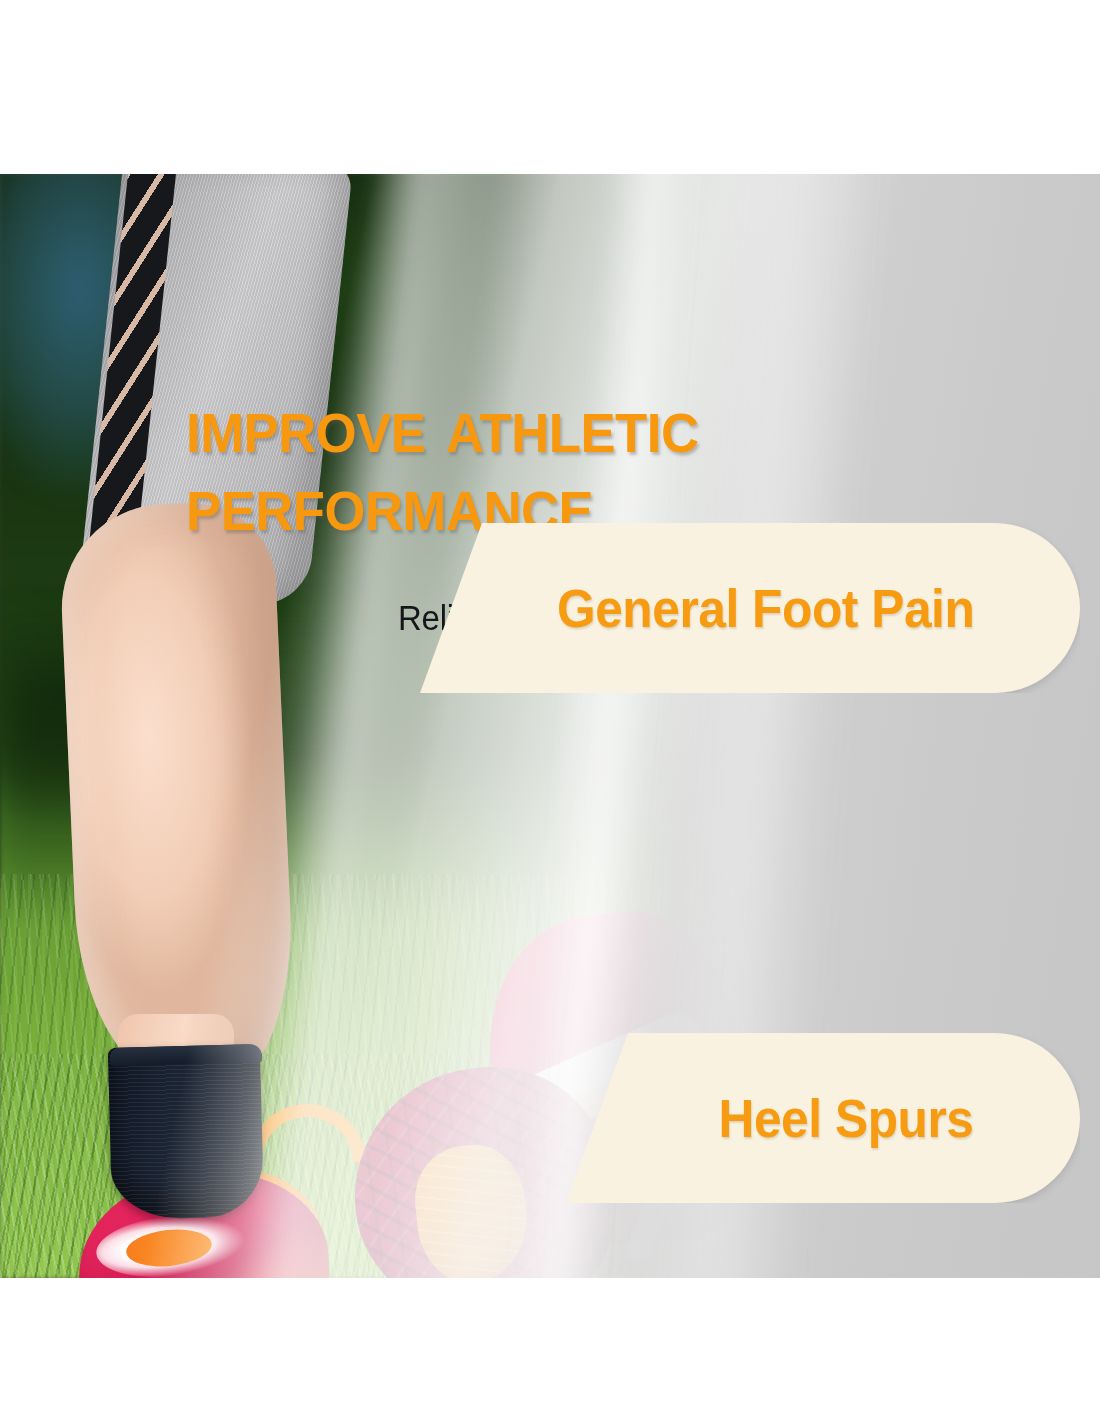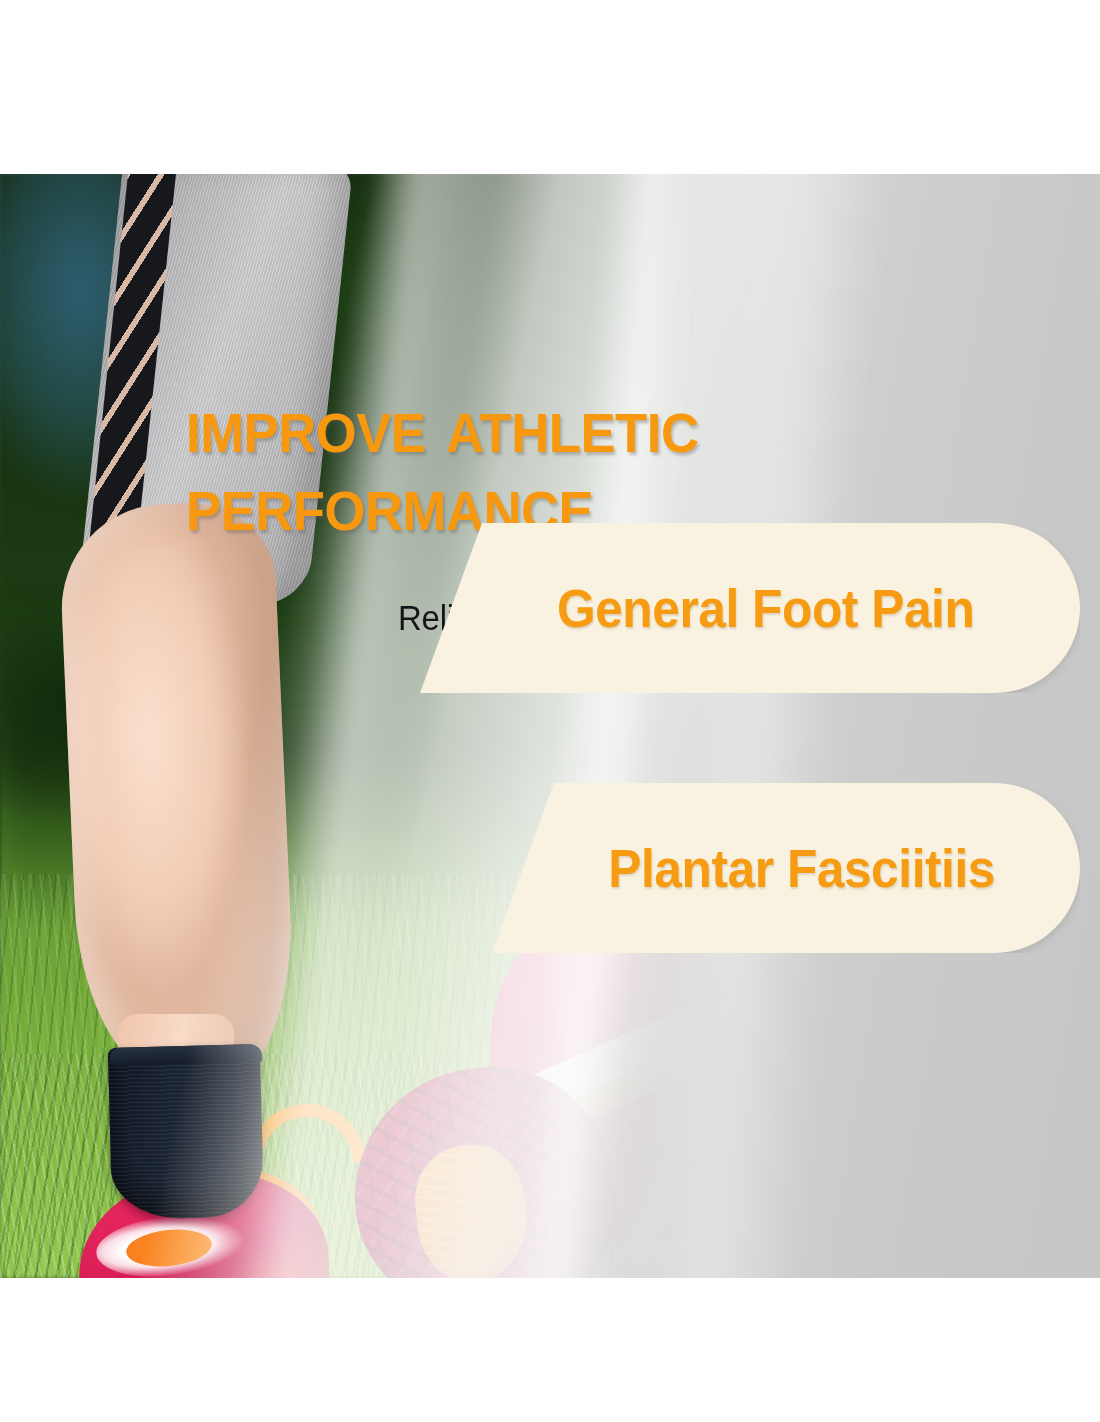--- a/index.html
+++ b/index.html
@@ -340,19 +340,19 @@
 performance</div>
 
   <div class="subtitle">Relieve pain and reduce sports injuries</div>
 
   <div class="pills">
 
     <div class="pill pill-1">
       <div class="pill-label">General Foot Pain</div>
     </div>
 
-    <div class="pill pill-2">
-      <div class="pill-label">Plantar Fasciitiis</div>
-    </div>
-
+
+    <div class="pill pill-3">
+      <div class="pill-label">Heel Spurs</div>
+    </div>
 
   </div>
 </div>
 
 </body></html>

